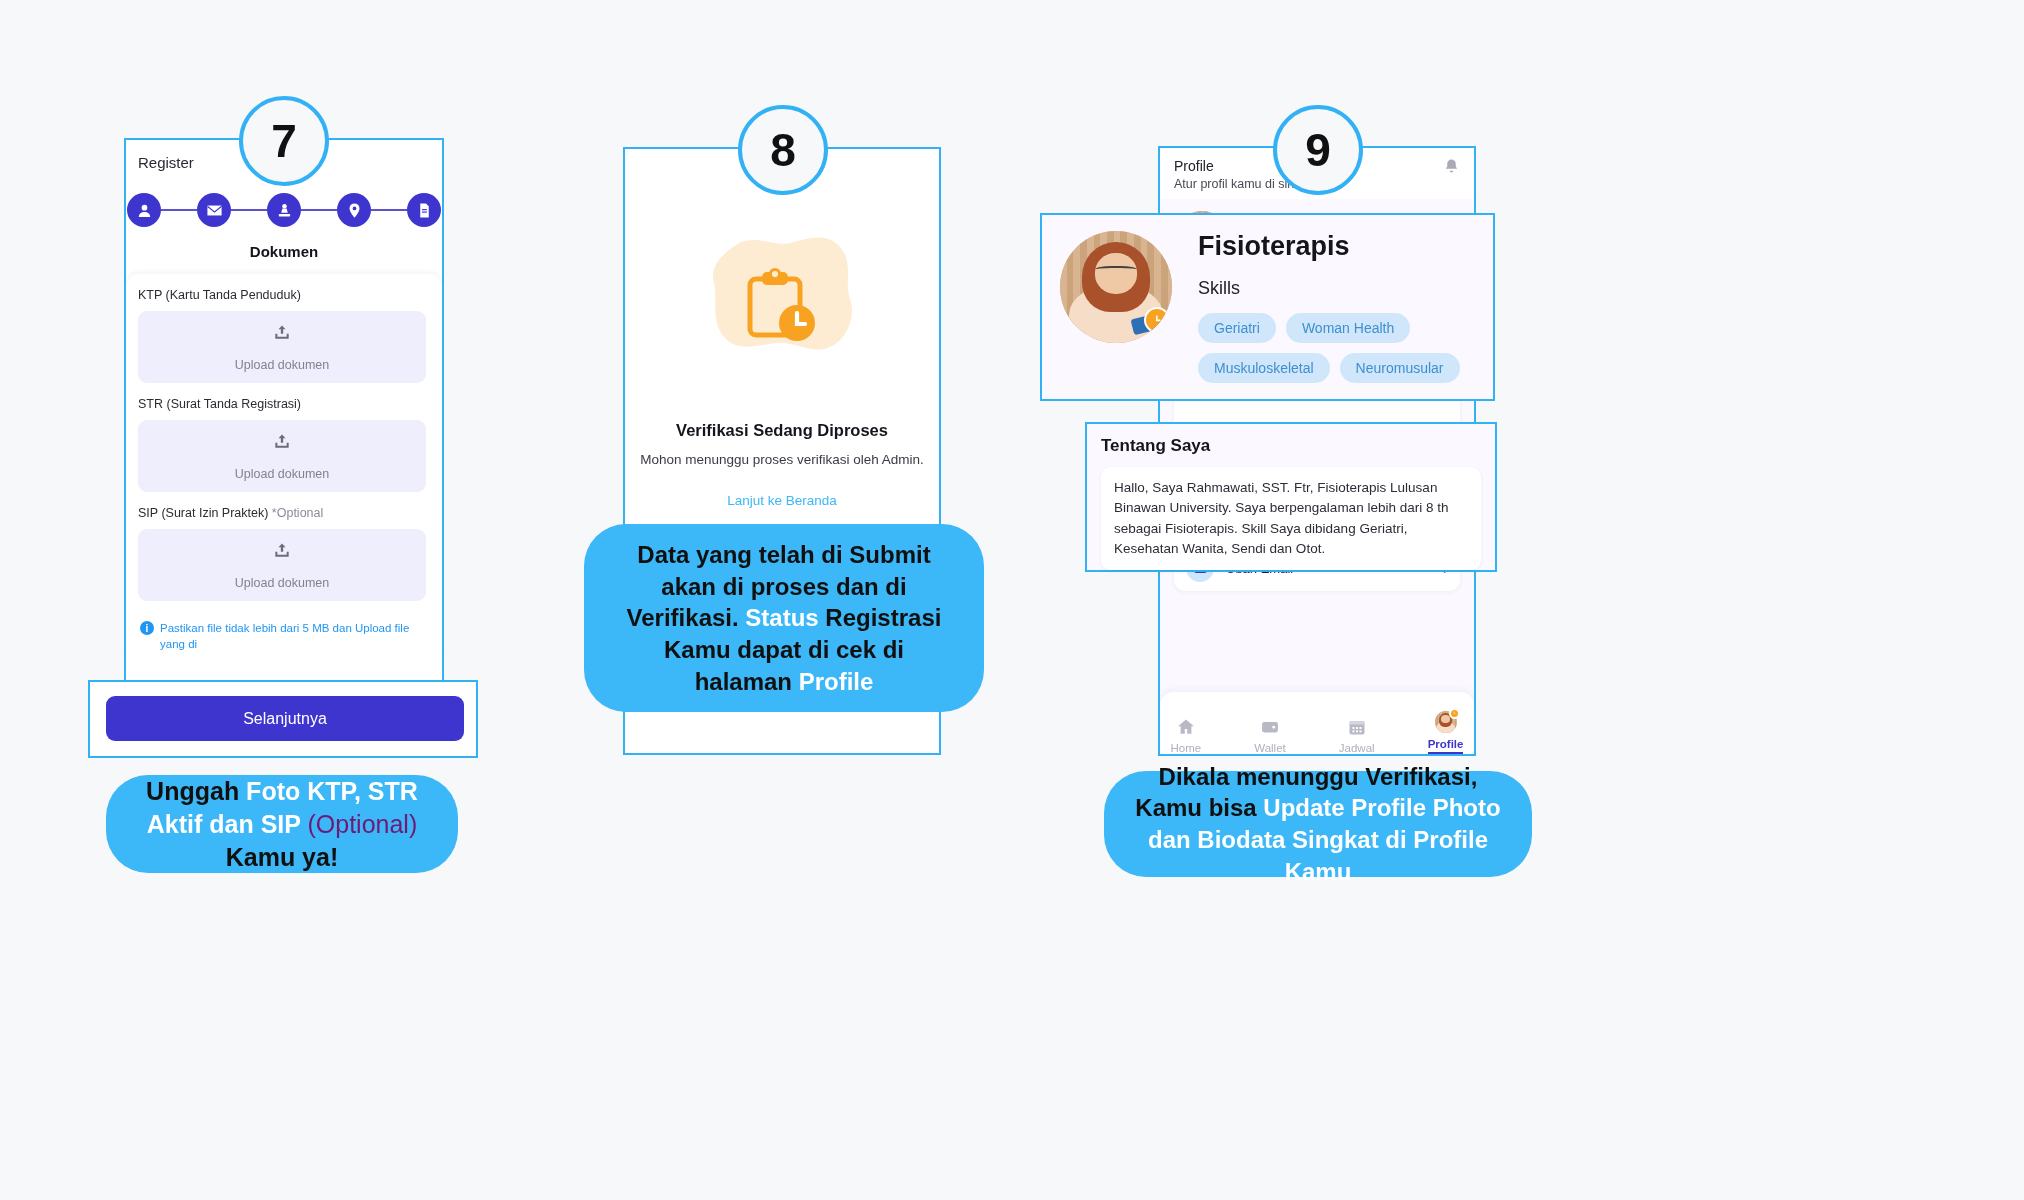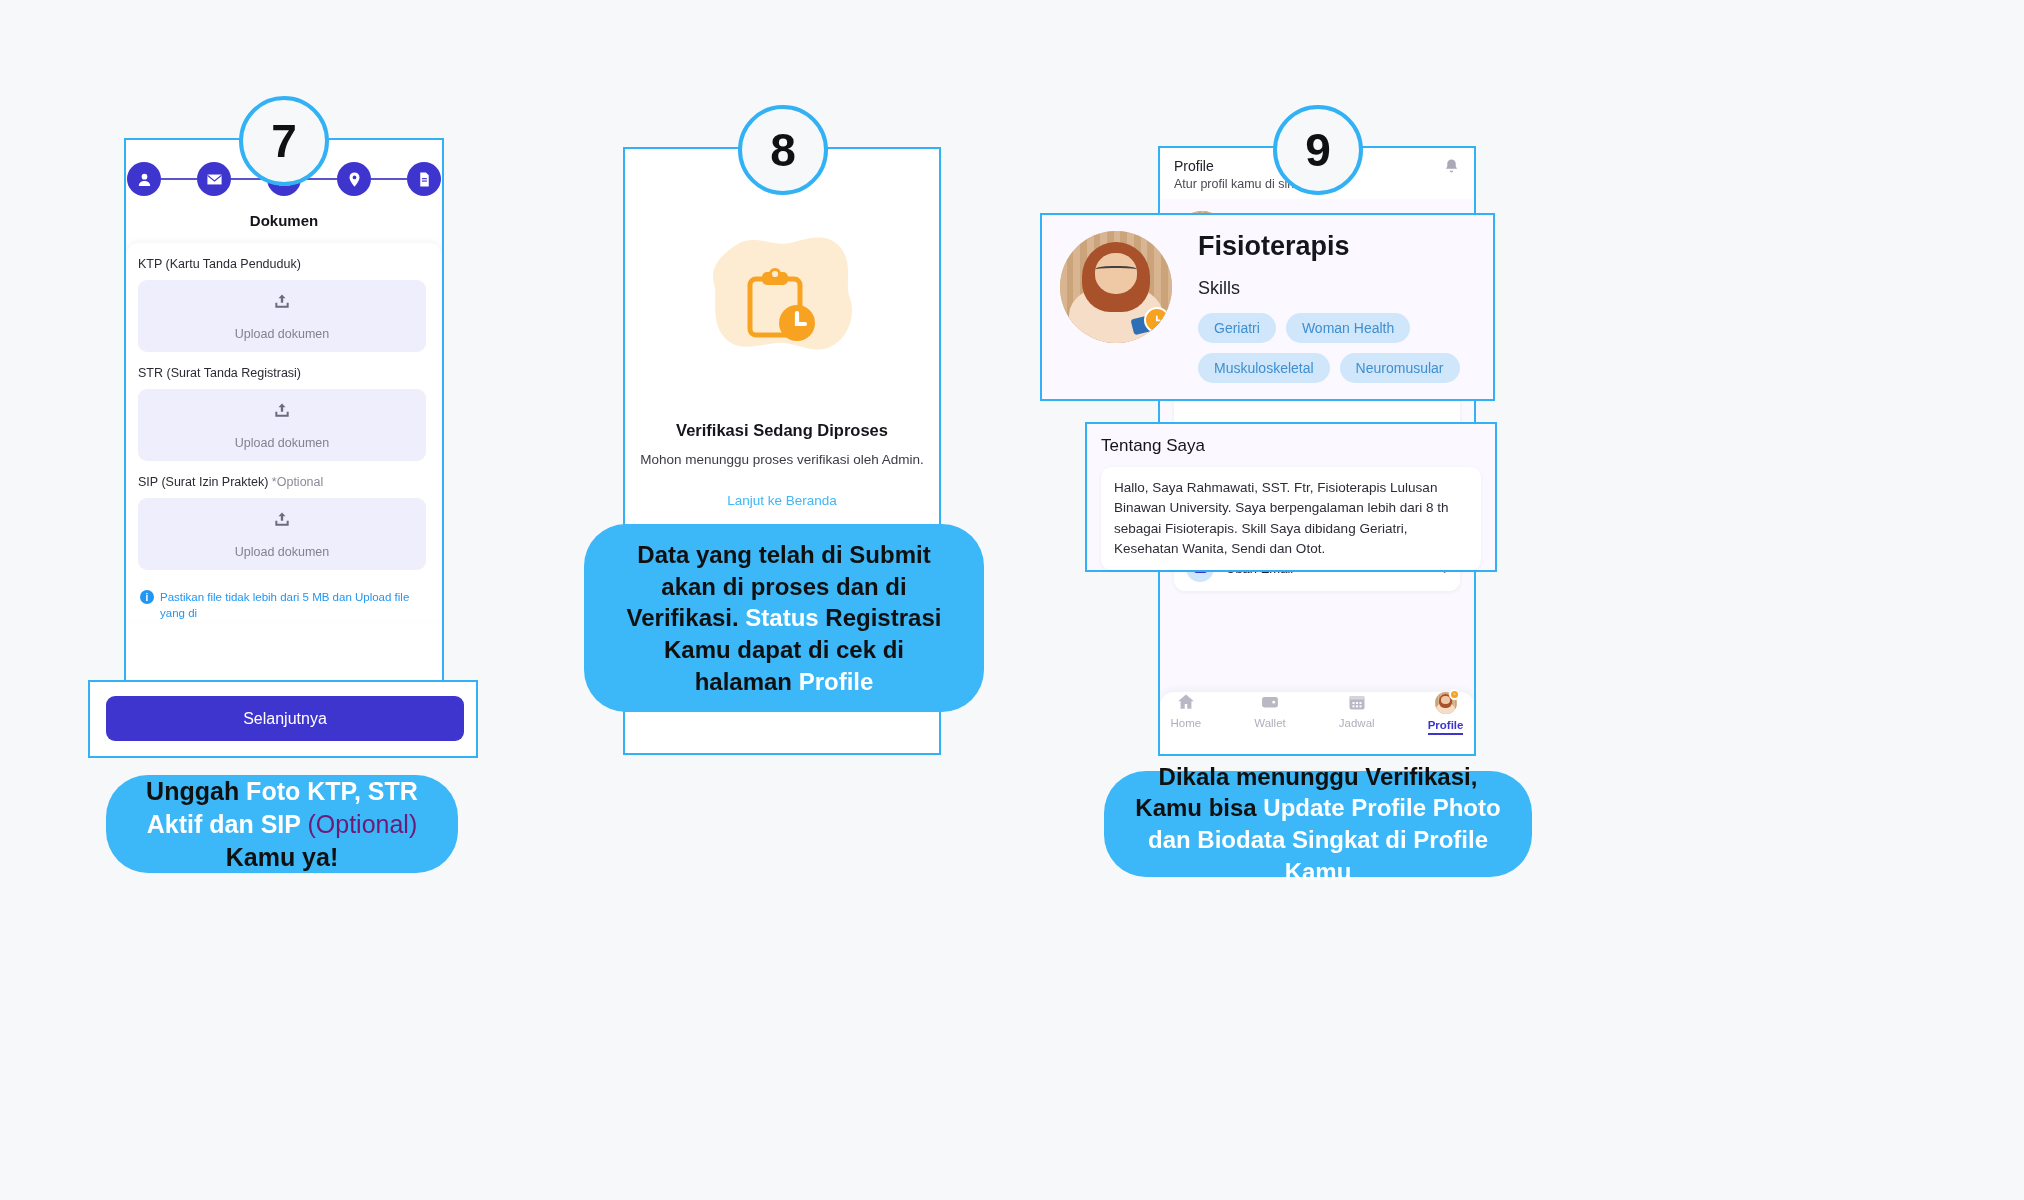--- a/index.html
+++ b/index.html
@@ -126,21 +126,21 @@
     display:flex; align-items:center; padding: 0 12px; gap: 12px;
     box-shadow: 0 1px 4px rgba(40,40,80,.07);
   }
   .menu-ic { width:28px;height:28px;border-radius:50%;background:#cfe6fb;display:flex;align-items:center;justify-content:center;flex:0 0 auto; }
   .menu-ic svg { width:15px;height:15px;fill:none;stroke:#3d35ce;stroke-width:1.7; }
   .menu-row .lbl { font-size: 13px; color:#22222c; flex:1 1 auto; }
   .menu-row .chev { color:#6f6f80; font-size: 15px; }
   .bottom-nav {
     position:absolute; left:0; bottom:0; width:100%; height: 62px;
     background:#fff; border-radius: 14px 14px 0 0;
-    display:flex; align-items:flex-start; justify-content:space-around;
+    display:flex; align-items:flex-end; justify-content:space-around;
     box-shadow: 0 -2px 8px rgba(40,40,80,.06);
     gap: 32px;
   }
   .nav-item { display:flex;flex-direction:column;align-items:center;gap:5px; }
   .nav-item svg { width:20px;height:20px;fill:#b9b9c6; }
   .nav-item span { font-size: 11.5px; color:#b0b0bd; }
   .nav-item.active span { color:#3d35ce; font-weight:700; border-bottom:2px solid #3d35ce; padding-bottom:2px; }
   .nav-ava { position: relative; width: 22px; height: 22px; }
 
   
@@ -185,35 +185,36 @@
   #p9a { left: 1040px; top: 213px; width: 455px; height: 188px; z-index: 32; background:#fbf9ff; }
   #p9a .inner { padding: 16px 18px 0 18px; display:flex; gap: 26px; }
   #p9a .hero-name { font-size: 27px; font-weight: 700; color:#15151d; }
   #p9a .skills-lbl { font-size: 18px; color:#20202a; margin-top: 16px; }
   .chips { display:flex; flex-wrap: wrap; gap: 10px; margin-top: 14px; }
   .chip {
     background:#cfe6fb; color:#3f8fd0;
     border-radius: 999px; padding: 7px 16px; font-size: 14px;
   }
   #p9b { left: 1085px; top: 422px; width: 412px; height: 150px; z-index: 34; background:#fbf9ff; }
-  #p9b .ts-title { font-size: 17px; font-weight: 400; color:#15151d; padding: 12px 0 0 14px; }
+  #p9b .ts-title { font-size: 17px; font-weight: 700; color:#15151d; padding: 12px 0 0 14px; }
   #p9b .ts-box {
     margin: 11px 14px 4px 14px; background:#fff; border-radius: 10px;
     padding: 11px 13px; font-size: 13.5px; color:#2c2c36; line-height: 1.5;
     box-shadow: 0 1px 4px rgba(40,40,80,.06);
   }
   #c9 { left: 1104px; top: 771px; width: 428px; height: 106px; font-size: 24px; }
 </style>
 </head>
 <body>
 
 <div class="stage">
 
   <div class="frame" id="p7">
     <div class="phone-inner">
+      <div class="reg-title">Register</div>
 
       <div class="stepper">
         <div class="step-dot">
           <svg viewBox="0 0 24 24">
               <circle cx="12" cy="8" r="4"></circle>
               <path d="M4 21c0-4.4 3.6-7 8-7s8 2.6 8 7z"></path>
             </svg>
         </div>
         <div class="step-line"></div>
         <div class="step-dot">

